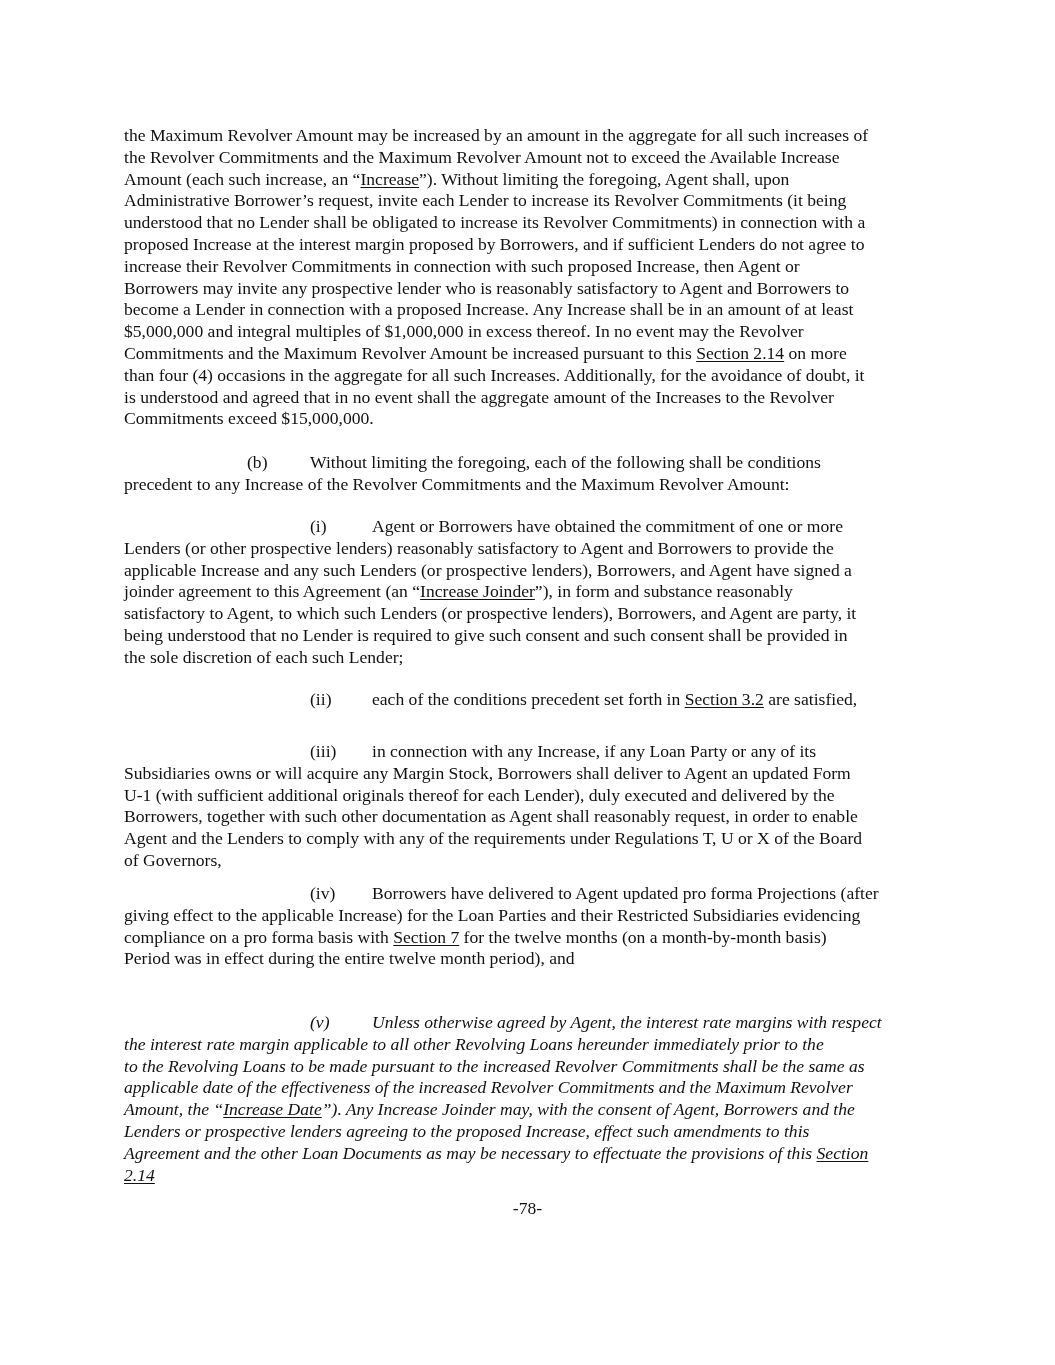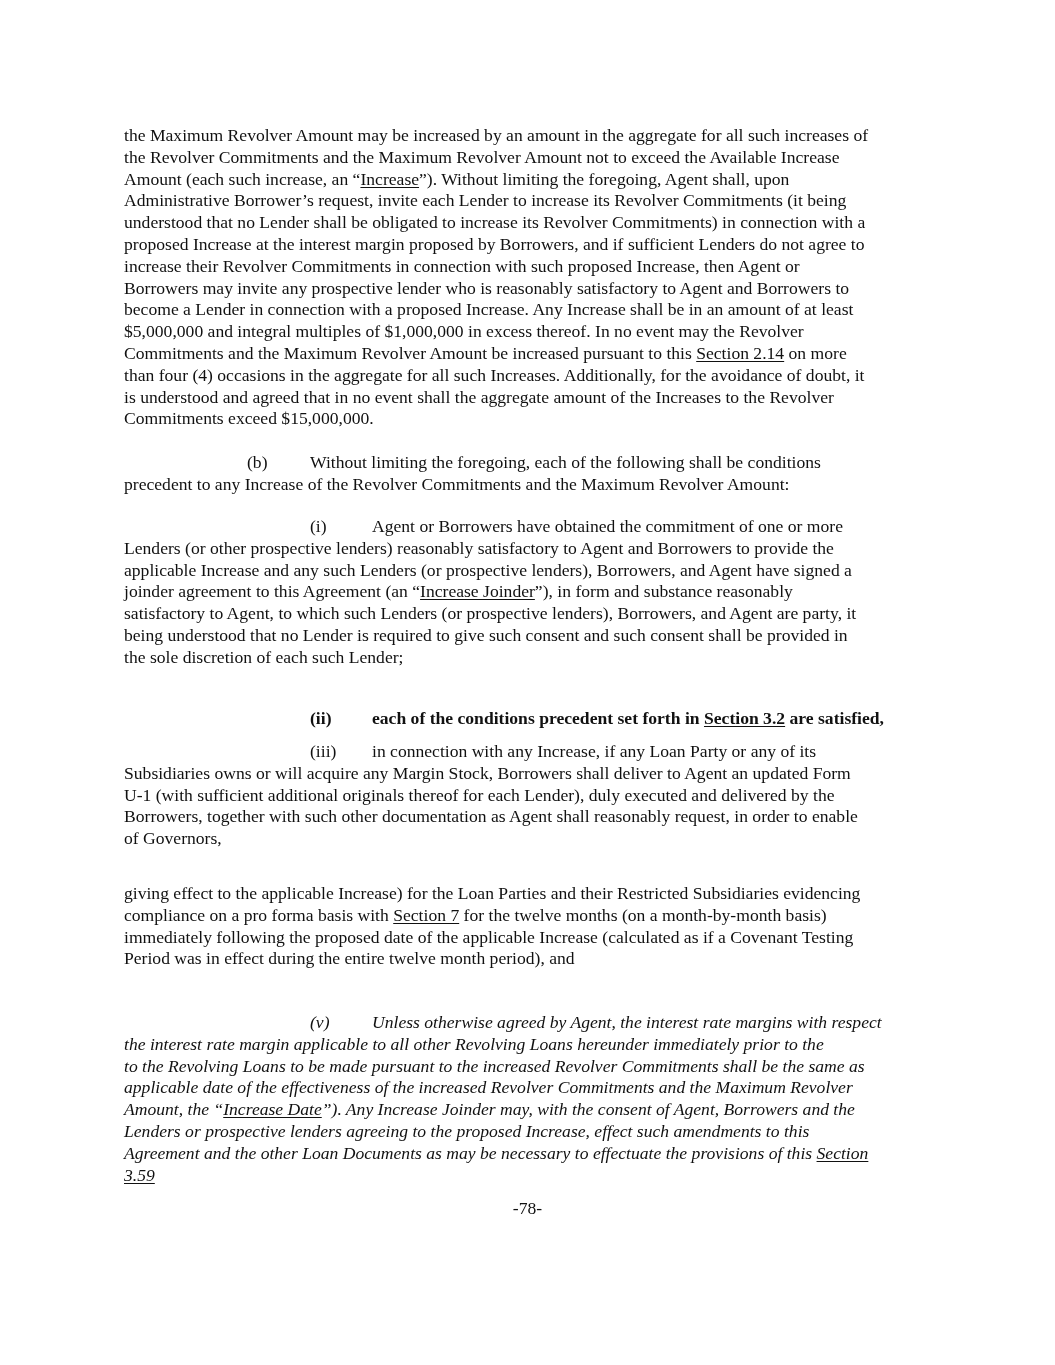--- a/index.html
+++ b/index.html
@@ -56,50 +56,51 @@
     <div>
         <div class="line">Lenders (or other prospective lenders) reasonably satisfactory to Agent and Borrowers to provide the</div>
         <div class="line">applicable Increase and any such Lenders (or prospective lenders), Borrowers, and Agent have signed a</div>
         <div class="line">joinder agreement to this Agreement (an “<span class="u">Increase Joinder</span>”), in form and substance reasonably</div>
         <div class="line">satisfactory to Agent, to which such Lenders (or prospective lenders), Borrowers, and Agent are party, it</div>
         <div class="line">being understood that no Lender is required to give such consent and such consent shall be provided in</div>
         <div class="line">the sole discretion of each such Lender;</div>
       </div>
   </div>
 
-  <div class="block" style="top:708px;font-weight:bold;">
+  <div class="block" style="top:689px;">
     <div class="line"><span class="ind ind-i"></span><span class="lbl-i">(ii)</span><span>each of the conditions precedent set forth in <span class="u">Section 3.2</span> are satisfied,</span></div>
   </div>
 
   <div class="block" style="top:732px;margin-top:9px;">
     <div class="line"><span class="ind ind-i"></span><span class="lbl-i">(iii)</span><span>in connection with any Increase, if any Loan Party or any of its</span></div>
     <div>
         <div class="line">Subsidiaries owns or will acquire any Margin Stock, Borrowers shall deliver to Agent an updated Form</div>
         <div class="line">U-1 (with sufficient additional originals thereof for each Lender), duly executed and delivered by the</div>
         <div class="line">Borrowers, together with such other documentation as Agent shall reasonably request, in order to enable</div>
+        <div class="line">Agent and the Lenders to comply with any of the requirements under Regulations T, U or X of the Board</div>
         <div class="line">of Governors,</div>
       </div>
   </div>
 
   <div class="block" style="top:883px;">
+    <div class="line"><span class="ind ind-i"></span><span class="lbl-i">(iv)</span><span>Borrowers have delivered to Agent updated pro forma Projections (after</span></div>
     <div>
         <div class="line">giving effect to the applicable Increase) for the Loan Parties and their Restricted Subsidiaries evidencing</div>
         <div class="line">compliance on a pro forma basis with <span class="u">Section 7</span> for the twelve months (on a month-by-month basis)</div>
-        <div class="line">immediately following the proposed date of the applicable Increase (calculated as if a Covenant Testing</div>
         <div class="line">Period was in effect during the entire twelve month period), and</div>
       </div>
   </div>
 
   <div class="block" style="top:1012px;font-style:italic;">
     <div class="line"><span class="ind ind-i"></span><span class="lbl-i">(v)</span><span>Unless otherwise agreed by Agent, the interest rate margins with respect</span></div>
     <div>
         <div class="line">the interest rate margin applicable to all other Revolving Loans hereunder immediately prior to the</div>
         <div class="line">to the Revolving Loans to be made pursuant to the increased Revolver Commitments shall be the same as</div>
         <div class="line">applicable date of the effectiveness of the increased Revolver Commitments and the Maximum Revolver</div>
         <div class="line">Amount, the “<span class="u">Increase Date</span>”).  Any Increase Joinder may, with the consent of Agent, Borrowers and the</div>
         <div class="line">Lenders or prospective lenders agreeing to the proposed Increase, effect such amendments to this</div>
         <div class="line">Agreement and the other Loan Documents as may be necessary to effectuate the provisions of this <span class="u">Section</span></div>
-        <div class="line"><span class="u">3.59</span></div>
+        <div class="line"><span class="u">2.14</span></div>
       </div>
   </div>
 
   <div class="pagenum">-78-</div>
 </div>
 
 </body></html>

